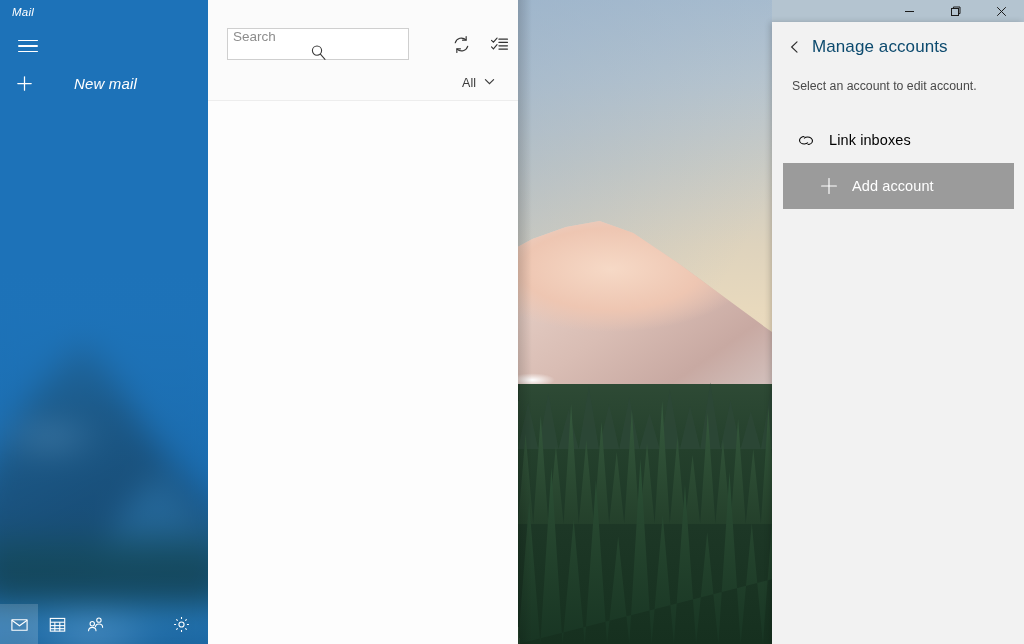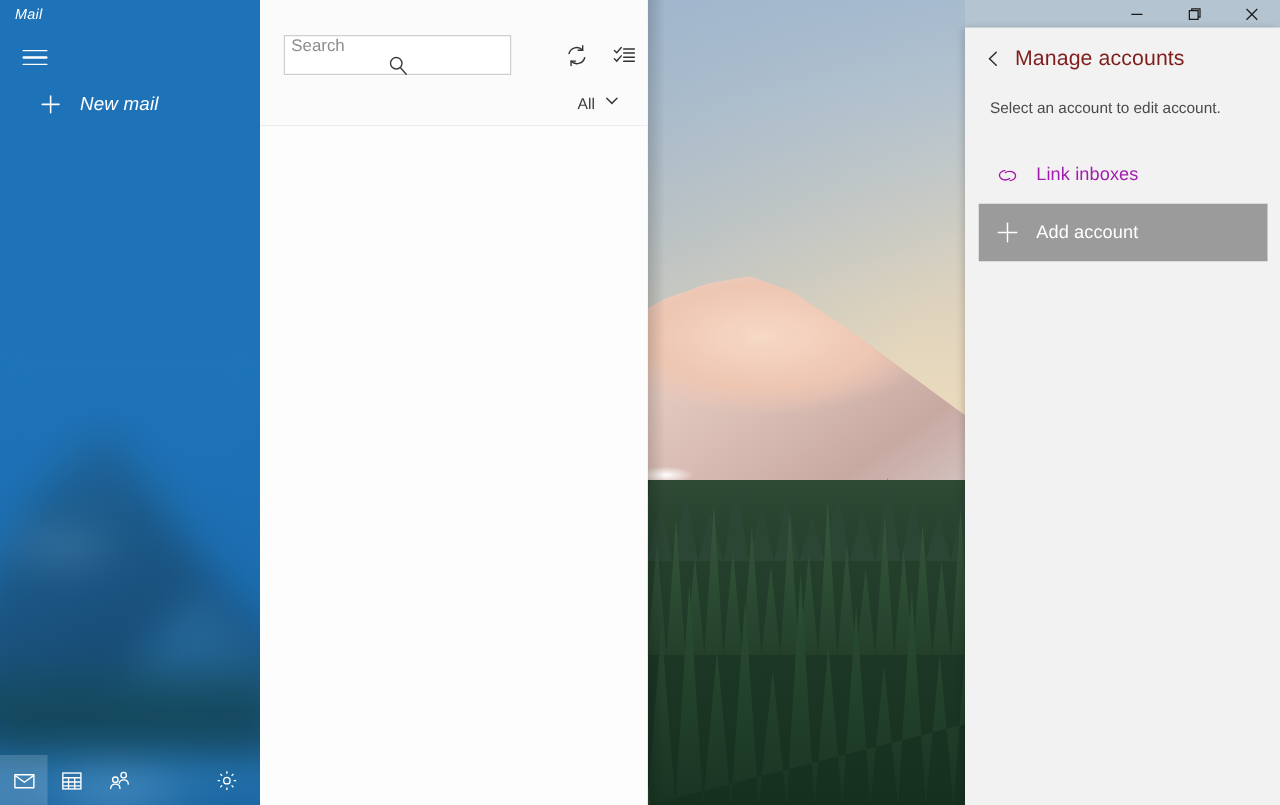--- a/index.html
+++ b/index.html
@@ -183,22 +183,22 @@
     font-size:11.5px; color:#ffffff; letter-spacing:.2px;
   }
   .hamburger {
     position:absolute; left:8px; top:30px; width:40px; height:32px;
     display:flex; flex-direction:column; justify-content:center;
     align-items:center; gap:4px; cursor:pointer;
   }
   .hamburger span { display:block; width:20px; height:1.6px; background:#ffffff; border-radius:1px; }
 
   .nav-item {
-    position:absolute; left:16px; width:208px; height:38px;
-    display:flex; align-items:center; cursor:pointer;
+    position:absolute; left:0; width:208px; height:38px;
+    display:flex; align-items:center; cursor:pointer;gap:26px;
   }
   .nav-item .ico {
     width:48px; display:flex; justify-content:center; align-items:center;
     color:#ffffff; flex:0 0 48px;
   }
   .nav-item .lbl {
     font-size:15px; color:#ffffff; letter-spacing:.15px;
   }
   #nav-newmail { top:64px; }
   #nav-accounts { top:112px; }
@@ -269,37 +269,37 @@
     box-shadow:-2px 0 6px rgba(0,0,0,.18);
   }
   .st-header {
     position:absolute; left:0; top:10px; width:252px; height:30px;
     display:flex; align-items:center;
   }
   .back-btn {
     width:34px; height:30px; display:flex; align-items:center;
     justify-content:center; cursor:pointer; color:#2b2b2b; margin-left:6px;
   }
-  .st-title { font-size:17px; color:#7f1d1d; letter-spacing:.1px; }
+  .st-title { font-size:17px; color:#0c4a6e; letter-spacing:.1px; }
   .st-sub {
     position:absolute; left:20px; top:56px; width:215px;
     font-size:12.3px; color:#4a4a4a; line-height:1.35;
   }
   .acct-row {
     position:absolute; left:11px; width:231px; height:46px;
     display:flex; align-items:center; cursor:pointer;
   }
   .acct-row .a-ico {
     width:46px; flex:0 0 46px; display:flex;
     align-items:center; justify-content:center;
   }
   .acct-row .a-lbl { font-size:14.5px; letter-spacing:.1px; }
   #row-link { top:95px; }
-  #row-link .a-ico, #row-link .a-lbl { color:#a21caf; }
-  #row-add { top:141px; background:#9b9b9b; }
+  #row-link .a-ico, #row-link .a-lbl { color:#000000; }
+  #row-add { top:141px; background:#9b9b9b;padding-left:23px; }
   #row-add .a-ico, #row-add .a-lbl { color:#ffffff; }
 </style>
 </head>
 <body>
 
 <div id="app">
 
   <div class="photo">
     <div class="sky"></div>
     <div class="haze-left"></div>

